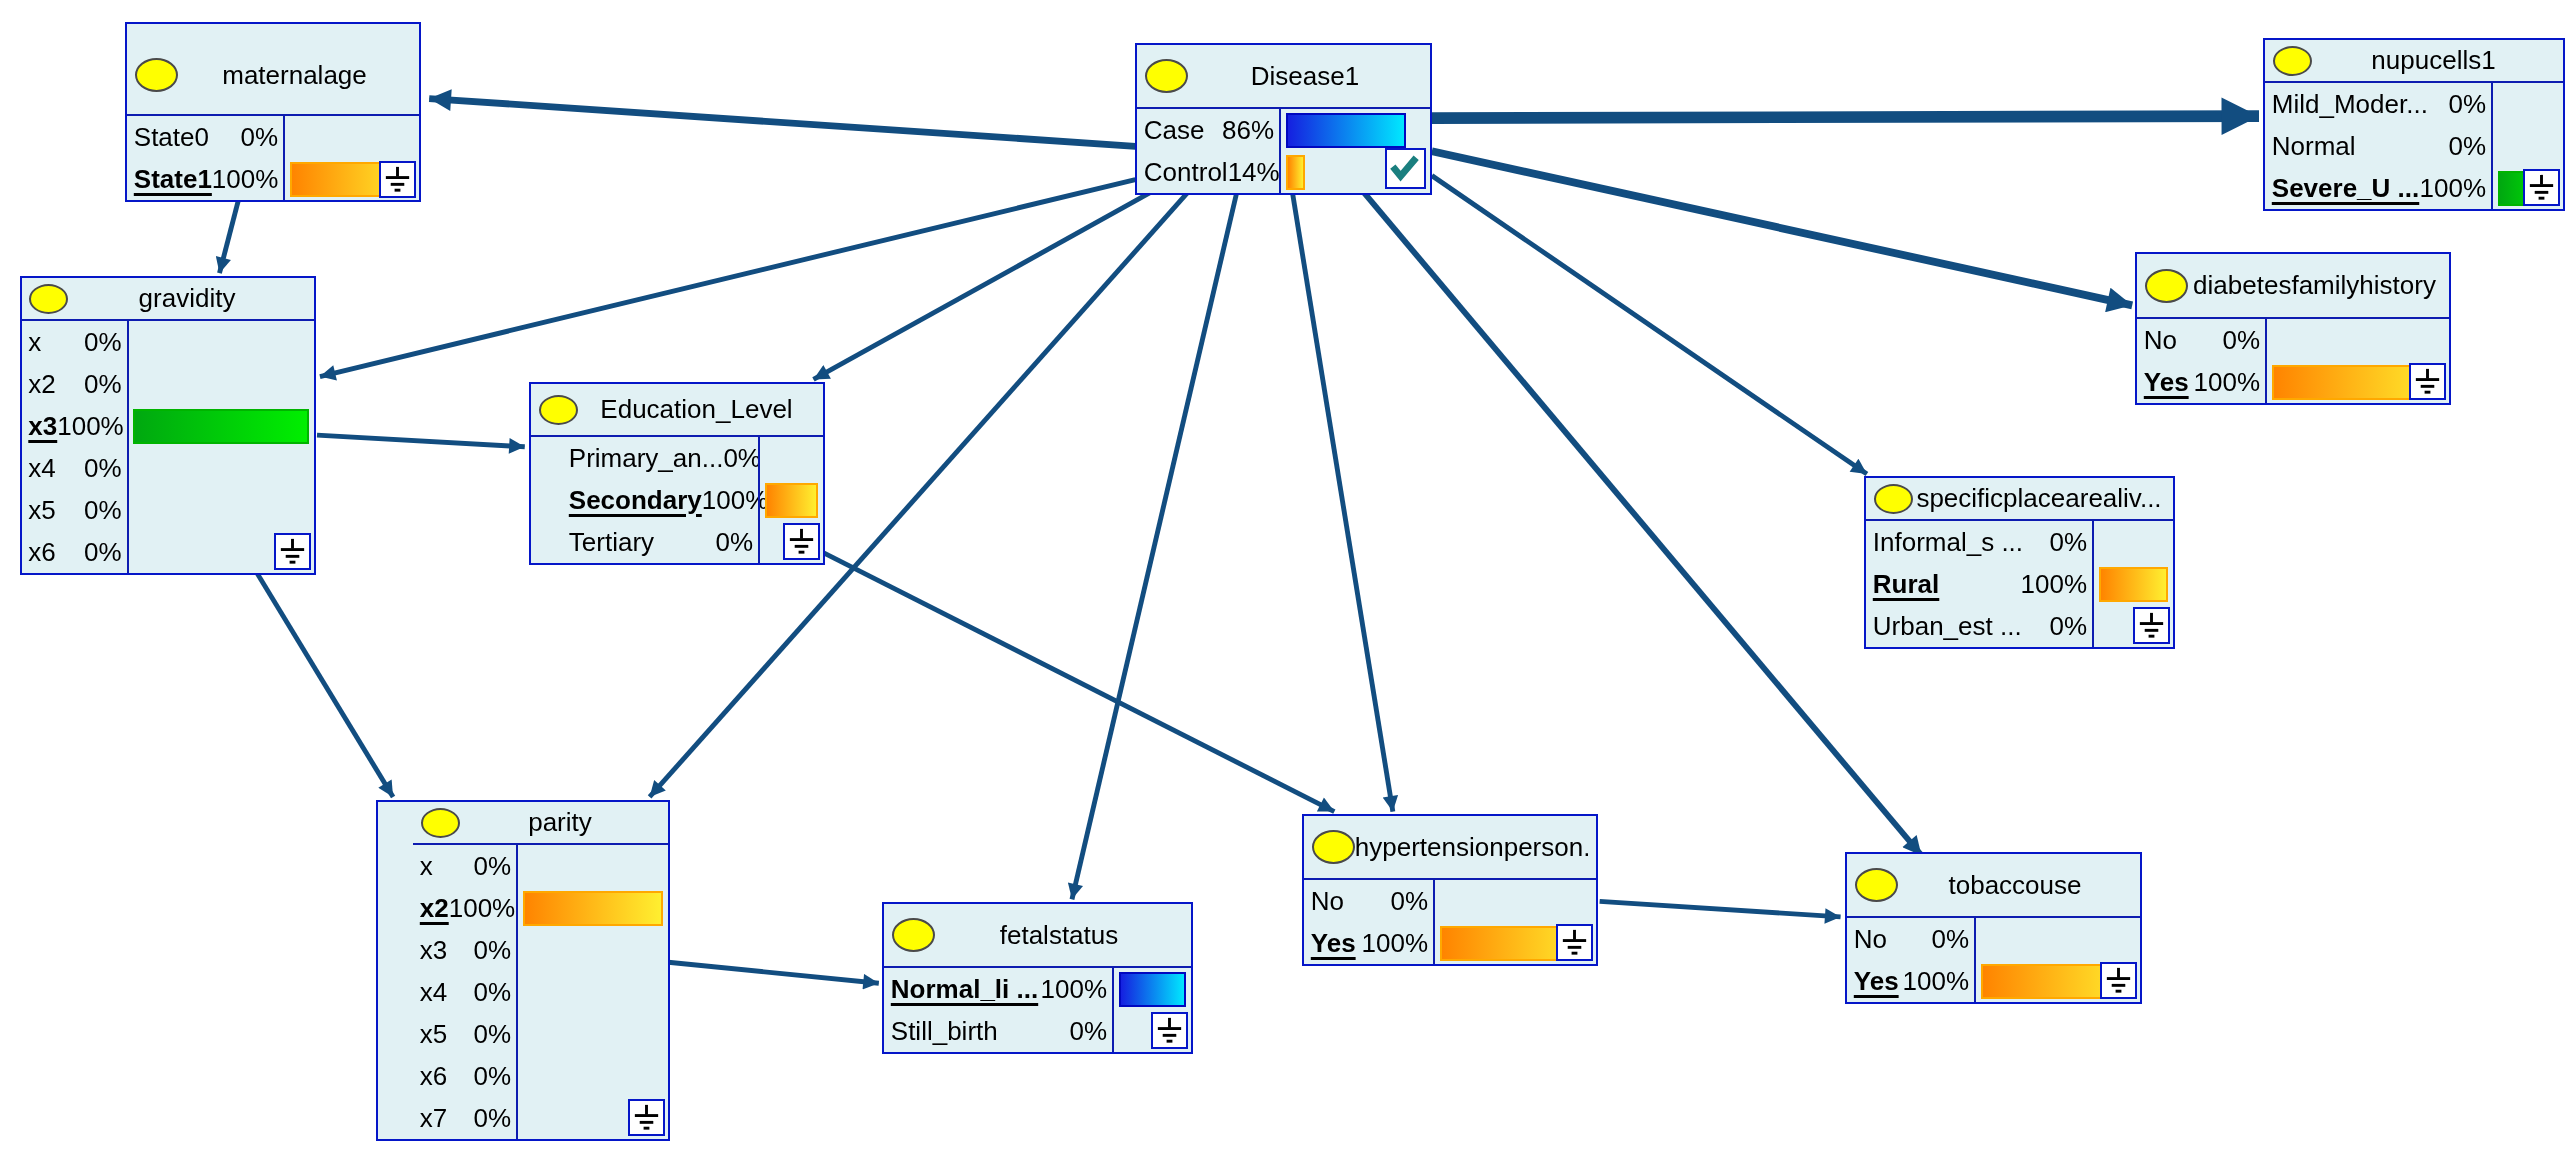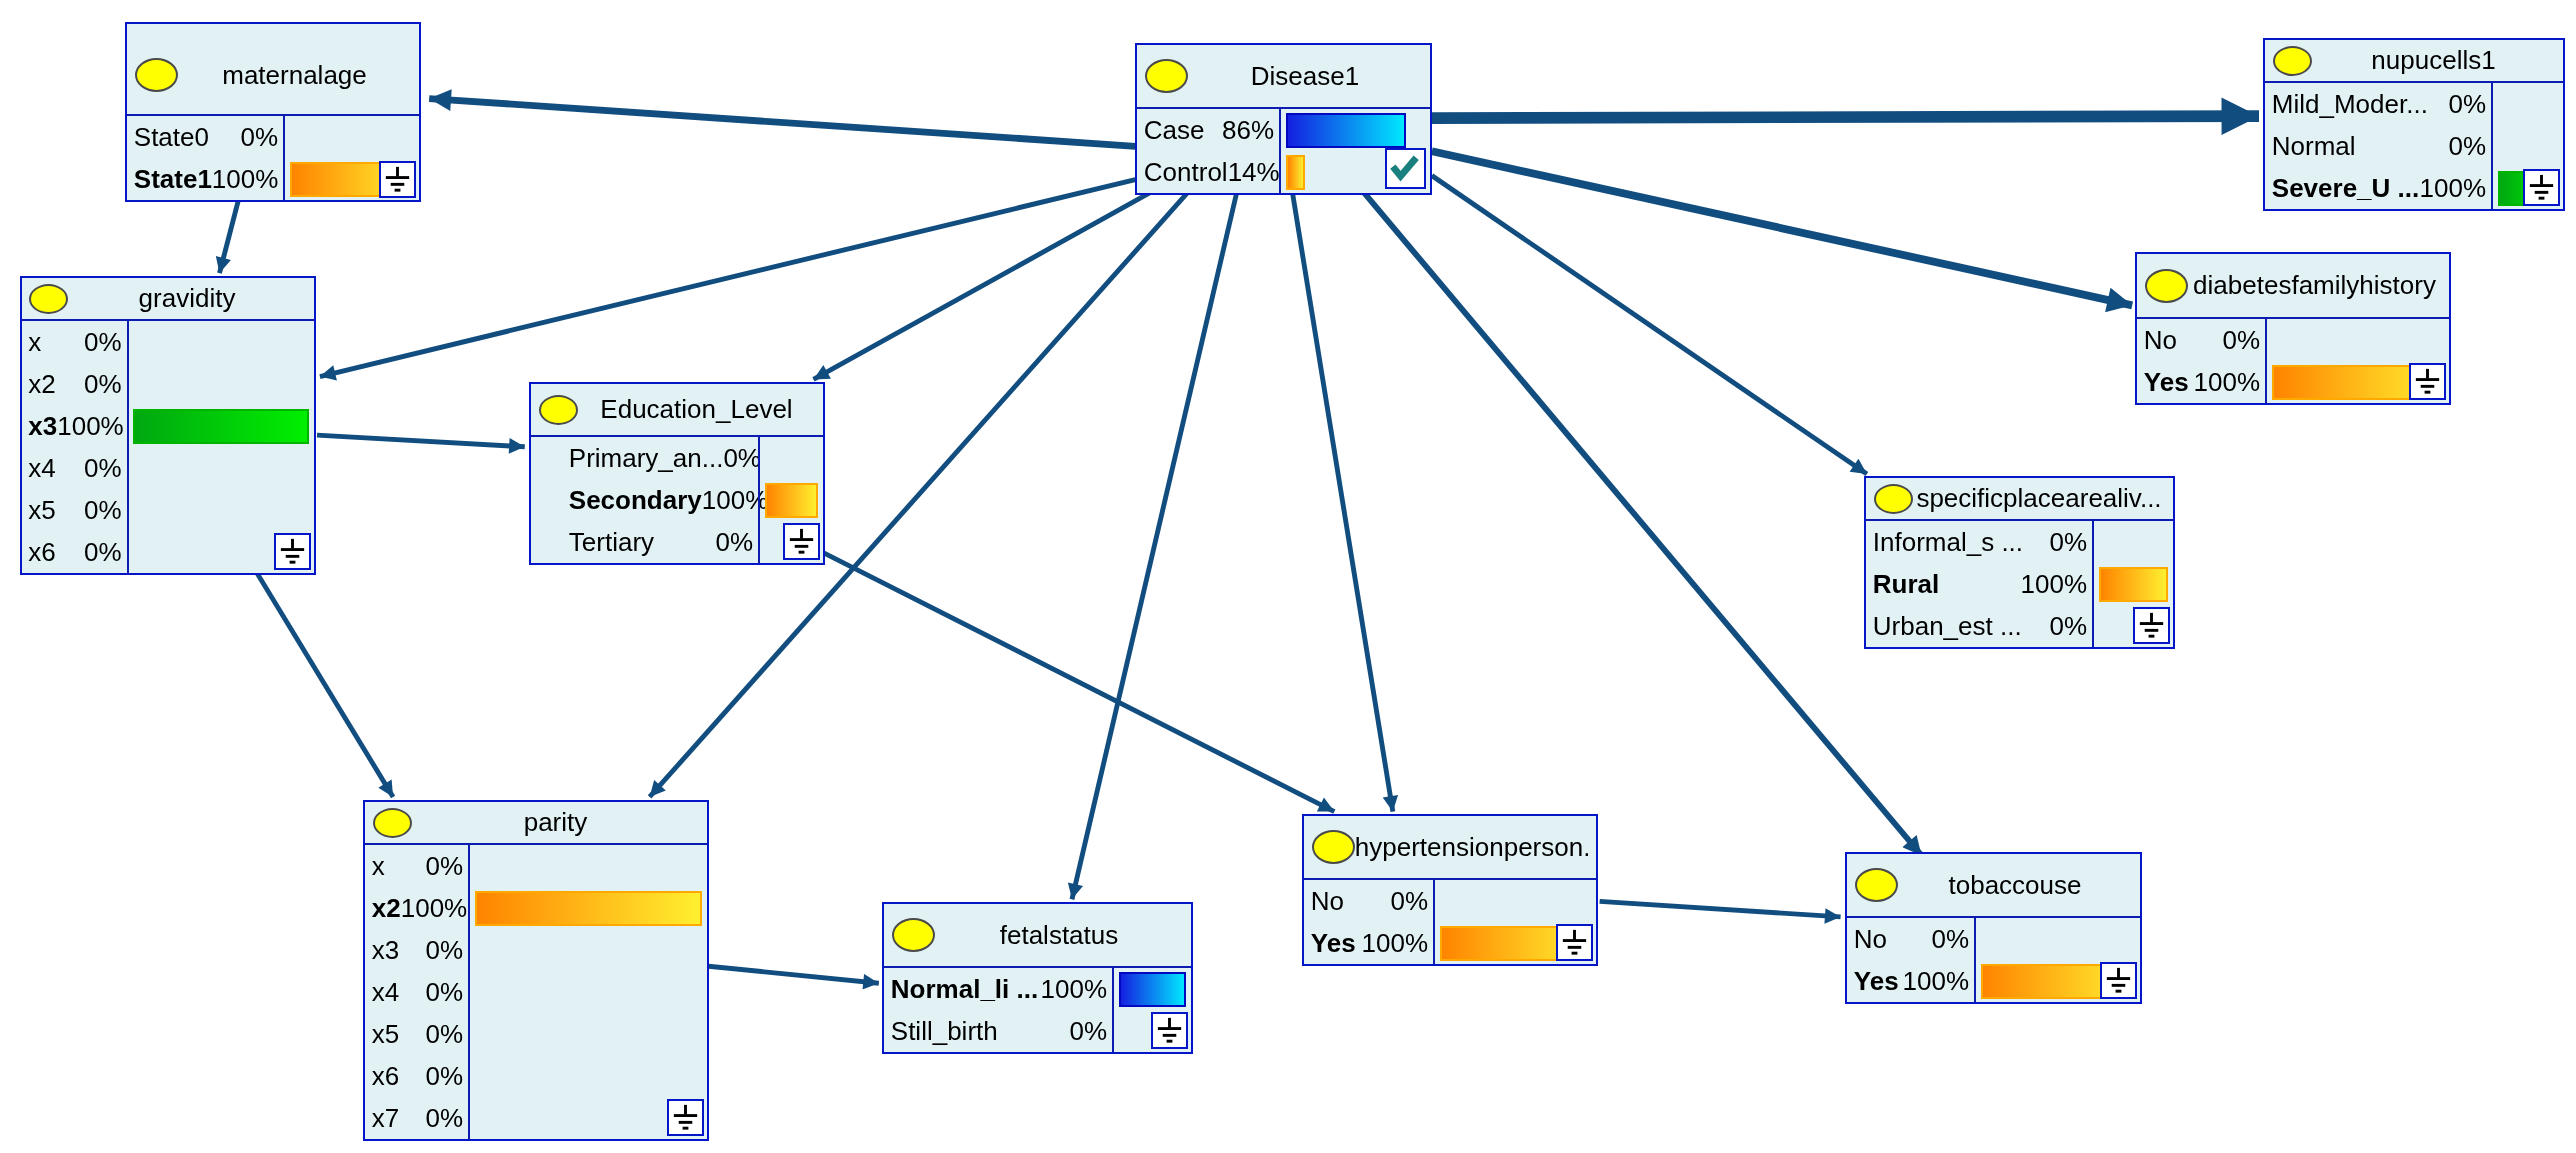--- a/index.html
+++ b/index.html
@@ -43,21 +43,21 @@
   .bars{flex:1;border-left:2px solid #0d1cb0;box-sizing:border-box;padding:0 4.9px;}
   .row{
     height:42px;display:flex;align-items:center;justify-content:space-between;
     padding:0 4.9px 0 6.8px;font-size:26px;color:#000;white-space:nowrap;
   }
   .barslot{height:42px;display:flex;align-items:center;}
   .bar{height:35px;box-sizing:border-box;}
   .bar-orange{background:linear-gradient(90deg,#ff8400,#ffef30);border:2px solid #ffa800;}
   .bar-blue{background:linear-gradient(90deg,#1520e0,#00e8ff);border:2px solid #0008c0;}
   .bar-green{background:linear-gradient(90deg,#00a810,#00ef00);border:2px solid #00b400;}
-  .state.active{font-weight:bold;text-decoration-thickness:2.9px;text-underline-offset:4.9px;}
+  .state.active{font-weight:bold;text-decoration:underline;text-decoration-thickness:2.9px;text-underline-offset:4.9px;}
   .corner-icon{
     position:absolute;right:2.9px;bottom:2.9px;
     width:37px;height:37px;background:#ffffff;
     border:2px solid #0516c8;box-sizing:border-box;
   }
   .checkbox{
     position:absolute;right:3.9px;bottom:3.9px;
     width:41px;height:41px;background:#ffffff;
     border:2.9px solid #0516c8;box-sizing:border-box;
   }
@@ -327,21 +327,21 @@
           <div class="barslot"></div>
         </div>
       </div>
       <div class="corner-icon"><svg width="33" height="33" viewBox="0 0 34 34">
           <line x1="17" y1="4" x2="17" y2="14" stroke="#000" stroke-width="3"></line>
           <line x1="5" y1="15" x2="29" y2="15" stroke="#000" stroke-width="3"></line>
           <line x1="10" y1="22" x2="24" y2="22" stroke="#000" stroke-width="3"></line>
           <line x1="14" y1="28" x2="20" y2="28" stroke="#000" stroke-width="3"></line>
         </svg></div>
     </div>
-    <div class="node short" style="left: 363px; top: 800px; width: 346px;">
+    <div class="node short" style="left: 376px; top: 800px; width: 294px; padding-left: 35px;">
       <div class="titlebar" style="height: 43px;">
         <span class="ellipse"></span>
         <span class="title">parity</span>
       </div>
       <div class="body">
         <div class="labels" style="width: 103px;">
           <div class="row">
             <span class="state">x</span>
             <span class="pct">0%</span>
           </div>

